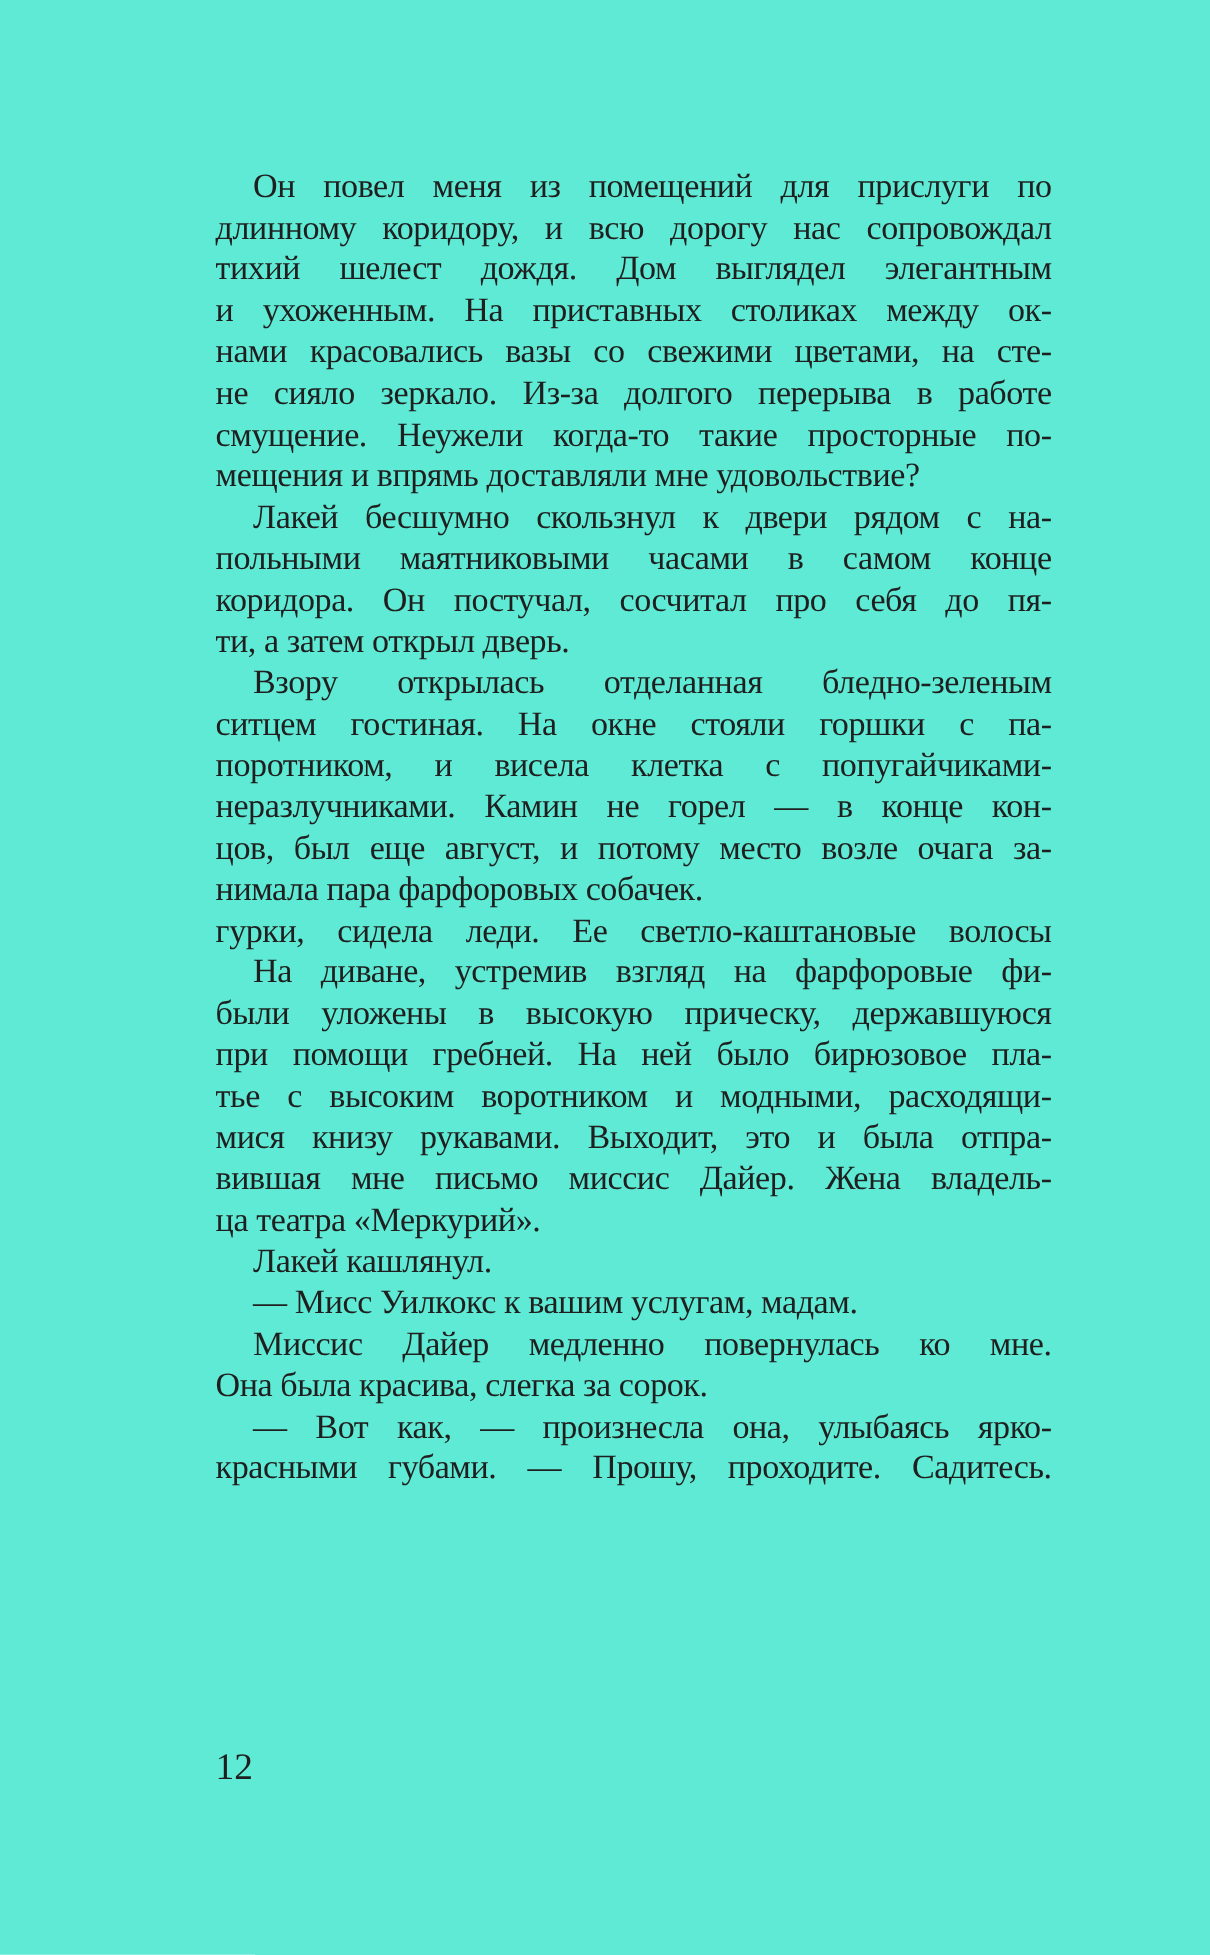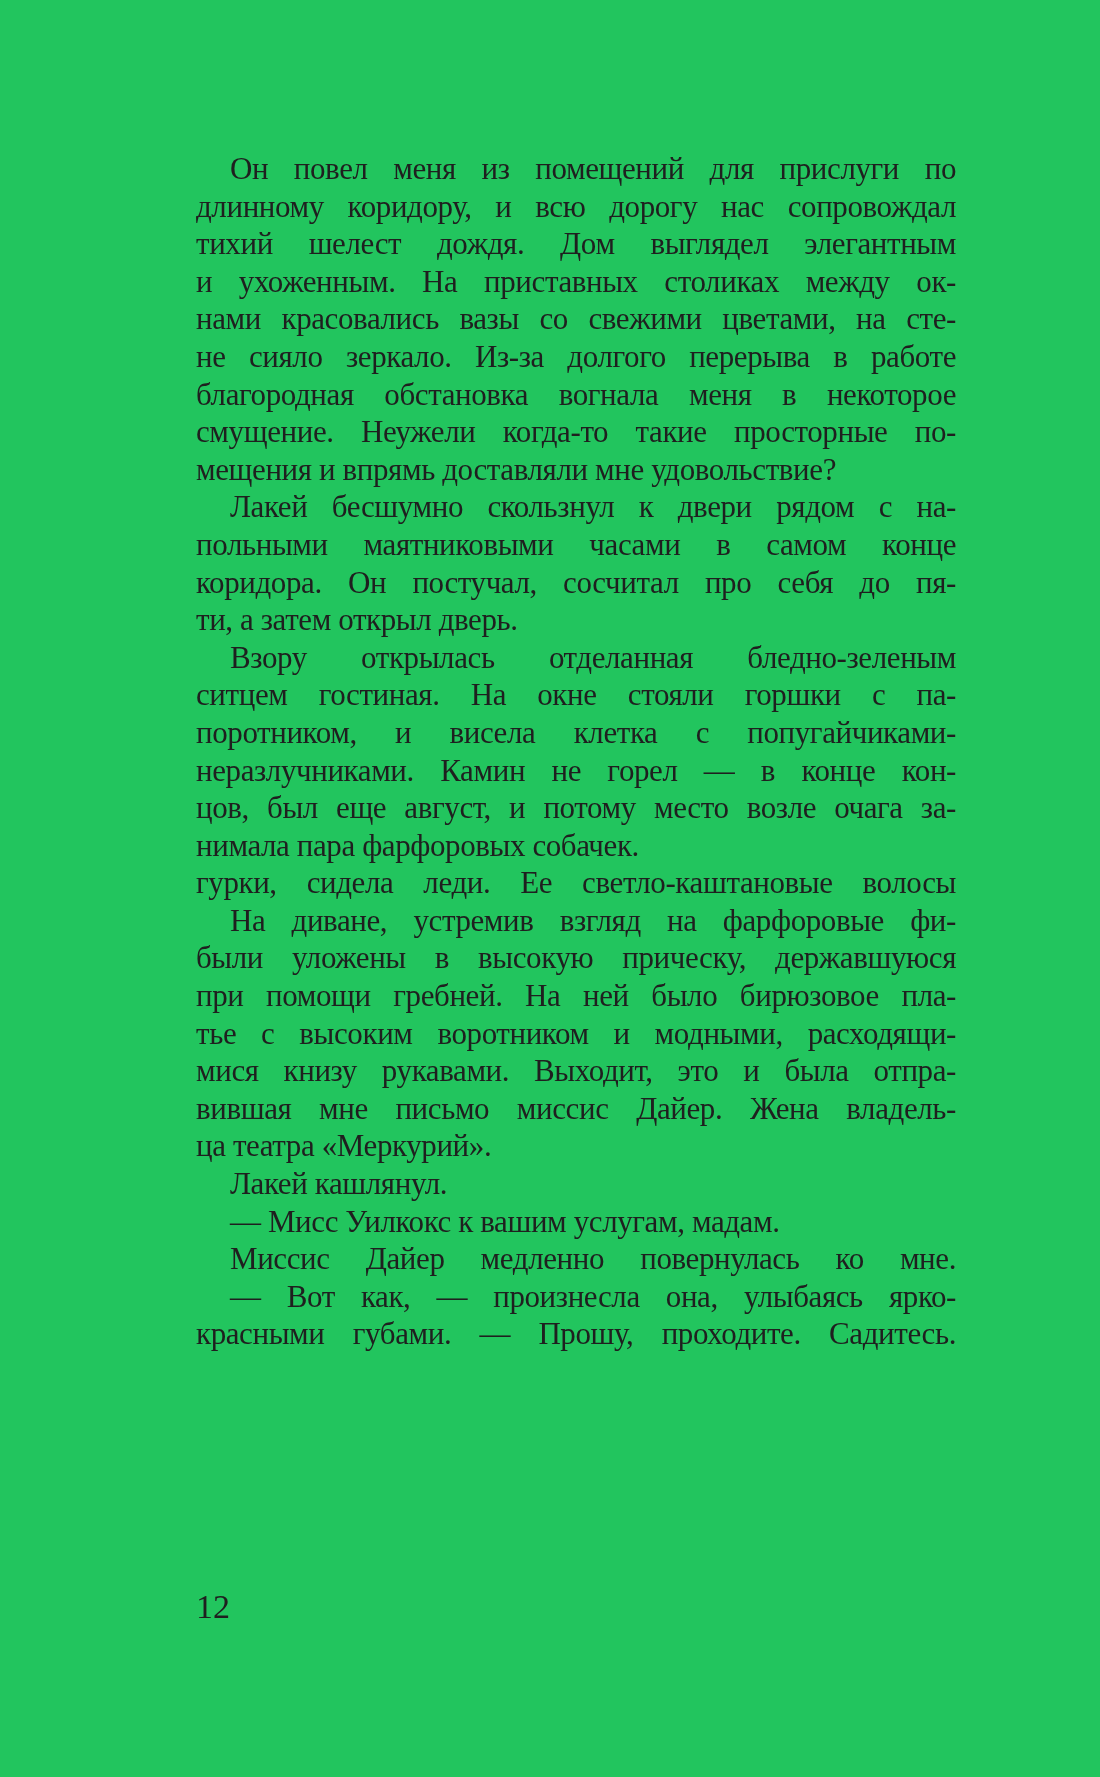--- a/index.html
+++ b/index.html
@@ -12,21 +12,21 @@
       height: 1777px;
       position: relative;
       overflow: hidden;
     }
     .page {
       position: absolute;
       left: 0;
       top: 0;
       width: 1100px;
       height: 1777px;
-      background: #22c55e;
+      background: #5eead4;
     }
     .text-block {
       position: absolute;
       left: 196px;
       top: 150px;
       width: 760px;
       font-family: "Liberation Serif", "DejaVu Serif", serif;
       font-size: 31px;
       color: #1f1f1f;
       letter-spacing: -0.4px;
@@ -59,21 +59,20 @@
 <body>
 
 <div class="page">
   <div class="text-block" id="text-block">
       <div class="line indent">Он повел меня из помещений для прислуги по</div>
       <div class="line">длинному коридору, и всю дорогу нас сопровождал</div>
       <div class="line">тихий шелест дождя. Дом выглядел элегантным</div>
       <div class="line">и ухоженным. На приставных столиках между ок-</div>
       <div class="line">нами красовались вазы со свежими цветами, на сте-</div>
       <div class="line">не сияло зеркало. Из-за долгого перерыва в работе</div>
-      <div class="line">благородная обстановка вогнала меня в некоторое</div>
       <div class="line">смущение. Неужели когда-то такие просторные по-</div>
       <div class="line last">мещения и впрямь доставляли мне удовольствие?</div>
       <div class="line indent">Лакей бесшумно скользнул к двери рядом с на-</div>
       <div class="line">польными маятниковыми часами в самом конце</div>
       <div class="line">коридора. Он постучал, сосчитал про себя до пя-</div>
       <div class="line last">ти, а затем открыл дверь.</div>
       <div class="line indent">Взору открылась отделанная бледно-зеленым</div>
       <div class="line">ситцем гостиная. На окне стояли горшки с па-</div>
       <div class="line">поротником, и висела клетка с попугайчиками-</div>
       <div class="line">неразлучниками. Камин не горел — в конце кон-</div>
@@ -83,17 +82,18 @@
       <div class="line indent">На диване, устремив взгляд на фарфоровые фи-</div>
       <div class="line">были уложены в высокую прическу, державшуюся</div>
       <div class="line">при помощи гребней. На ней было бирюзовое пла-</div>
       <div class="line">тье с высоким воротником и модными, расходящи-</div>
       <div class="line">мися книзу рукавами. Выходит, это и была отпра-</div>
       <div class="line">вившая мне письмо миссис Дайер. Жена владель-</div>
       <div class="line last">ца театра «Меркурий».</div>
       <div class="line indent last">Лакей кашлянул.</div>
       <div class="line indent last">— Мисс Уилкокс к вашим услугам, мадам.</div>
       <div class="line indent">Миссис Дайер медленно повернулась ко мне.</div>
+      <div class="line last">Она была красива, слегка за сорок.</div>
       <div class="line indent">— Вот как, — произнесла она, улыбаясь ярко-</div>
       <div class="line">красными губами. — Прошу, проходите. Садитесь.</div>
     </div>
   <div class="page-number">12</div>
 </div>
 
 </body></html>

